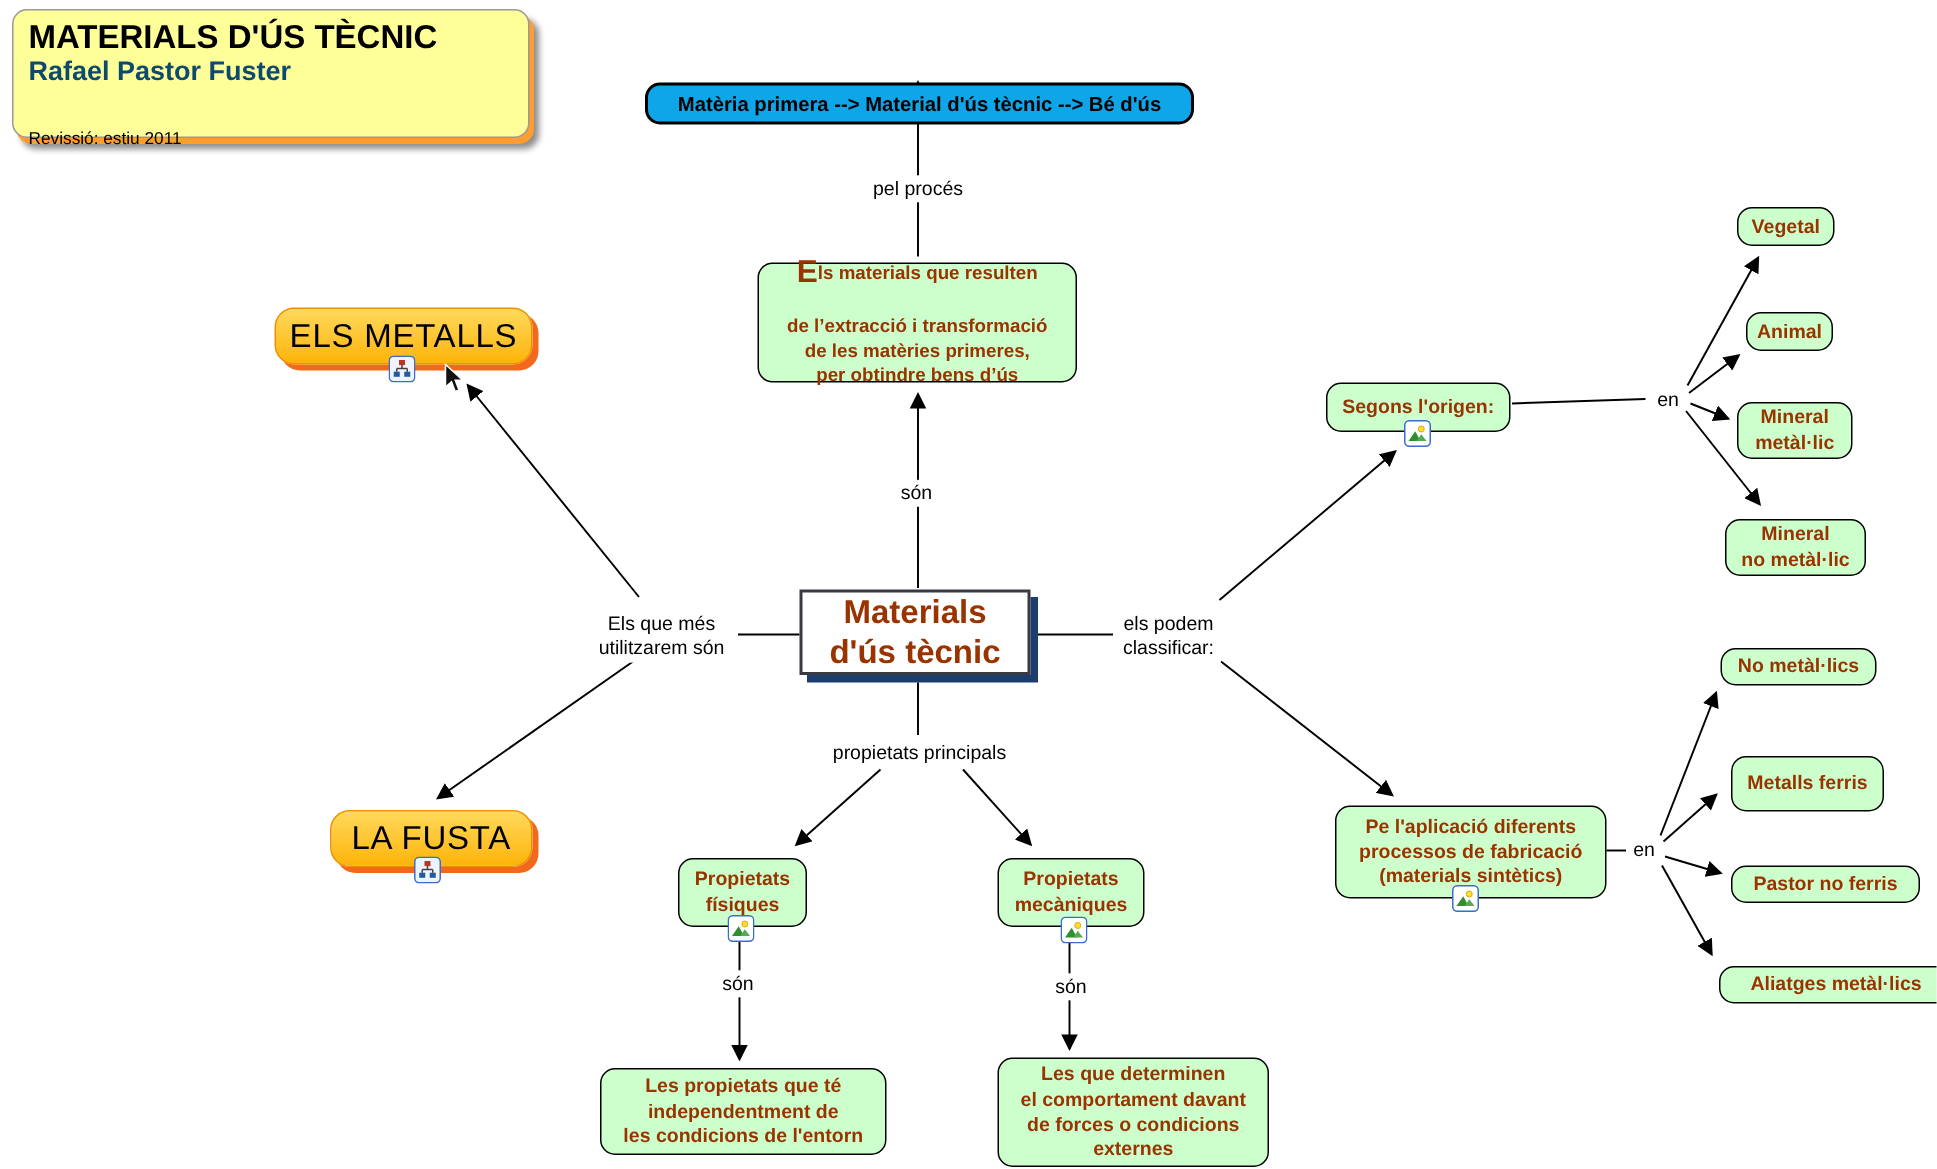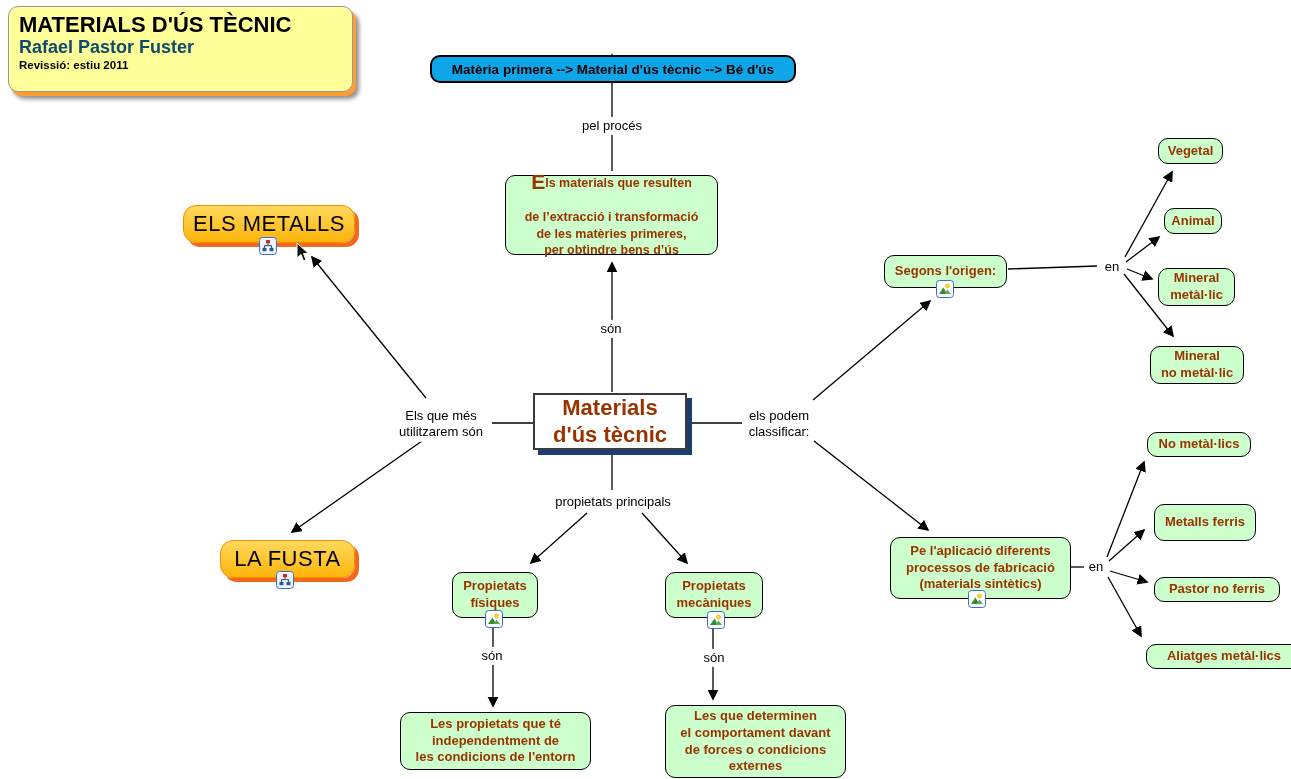--- a/index.html
+++ b/index.html
@@ -39,21 +39,21 @@
   .title-card{
     position:absolute;left:8px;top:6px;width:345px;height:86px;box-sizing:border-box;
     background:var(--title-bg,#ffff99);
     border:1px solid #999;border-radius:10px;
     box-shadow:3px 4px 0 #ff9d33,6px 7px 4px rgba(0,0,0,.45);
     padding:6px 10px;z-index:4;
   }
   .title-card .t1{font-size:22px;font-weight:bold;color:#000;line-height:1.1;}
   .title-card .t2{font-size:17px;font-weight:bold;color:#000;line-height:1.15;}
   .title-card .t3{font-size:18px;font-weight:bold;color:#0c4a6e;line-height:1.2;}
-  .title-card .t4{font-size:11.5px;font-weight:bold;color:#000;line-height:1.2;}
+  .title-card .t4{font-size:11.5px;font-weight:normal;color:#000;line-height:1.2;margin-top:28px;}
   
   .chain-node{
     position:absolute;left:430px;top:16px;width:366px;height:28px;box-sizing:border-box;
     background:#0ea5e9;border:2px solid #000;border-radius:10px;
     display:flex;align-items:center;justify-content:center;
     font-size:13.5px;font-weight:bold;color:#000;z-index:4;margin-top:39px;
   }
   
   .def-node{
     position:absolute;left:505px;top:175px;width:213px;height:80px;box-sizing:border-box;

